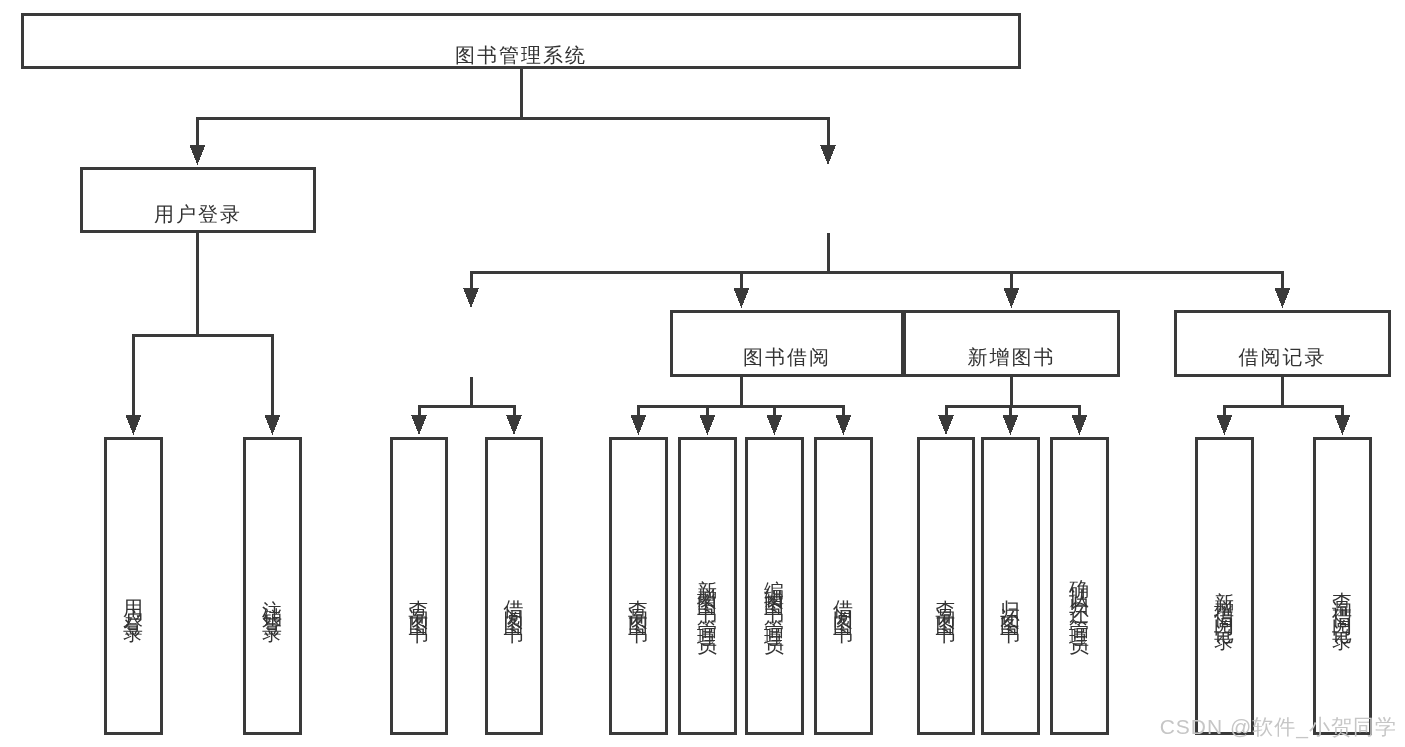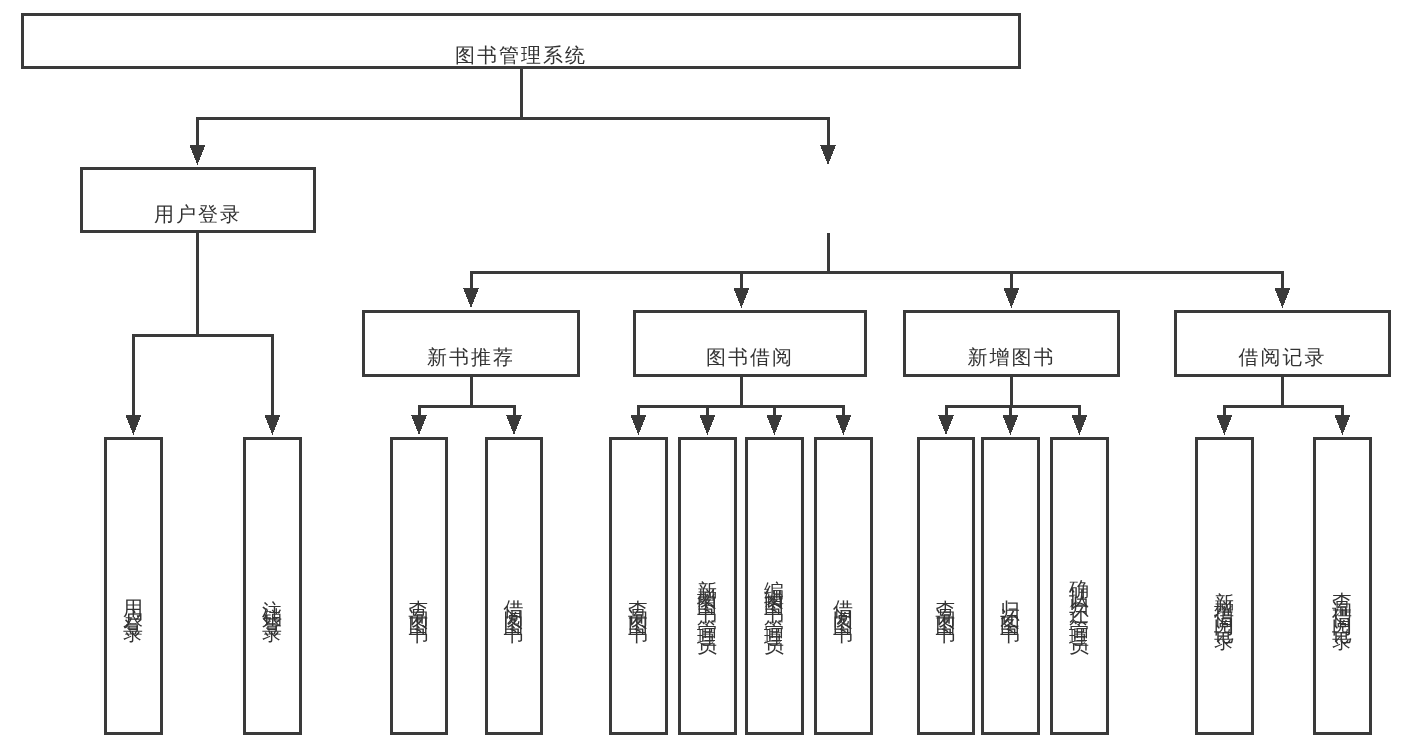--- a/index.html
+++ b/index.html
@@ -118,24 +118,21 @@
   </svg>
 
   <div class="node h" style="left:21px;top:13px;width:1000px;height:56px">
     <span class="lbl">图书管理系统</span>
   </div>
 
   <div class="node h" style="left:80px;top:167px;width:236px;height:66px">
     <span class="lbl">用户登录</span>
   </div>
 
-  <div class="node h" style="left:362px;top:310px;width:218px;height:67px">
-    <span class="lbl">新书推荐</span>
-  </div>
-  <div class="node h" style="left:633px;top:310px;width:234px;height:67px">
+  <div class="node h" style="left:670px;top:310px;width:234px;height:67px">
     <span class="lbl">图书借阅</span>
   </div>
   <div class="node h" style="left:903px;top:310px;width:217px;height:67px">
     <span class="lbl">新增图书</span>
   </div>
   <div class="node h" style="left:1174px;top:310px;width:217px;height:67px">
     <span class="lbl">借阅记录</span>
   </div>
 
   <div class="node v" style="left:104px;top:437px;width:59px;height:298px">
@@ -175,13 +172,14 @@
     <span class="lbl">确认归还（管理员）</span>
   </div>
 
   <div class="node v" style="left:1195px;top:437px;width:59px;height:298px">
     <span class="lbl">新增借阅记录</span>
   </div>
   <div class="node v" style="left:1313px;top:437px;width:59px;height:298px">
     <span class="lbl">查询借阅记录</span>
   </div>
 
+  <div id="watermark">CSDN @软件_小贺同学</div>
 </div>
 
 </body></html>

